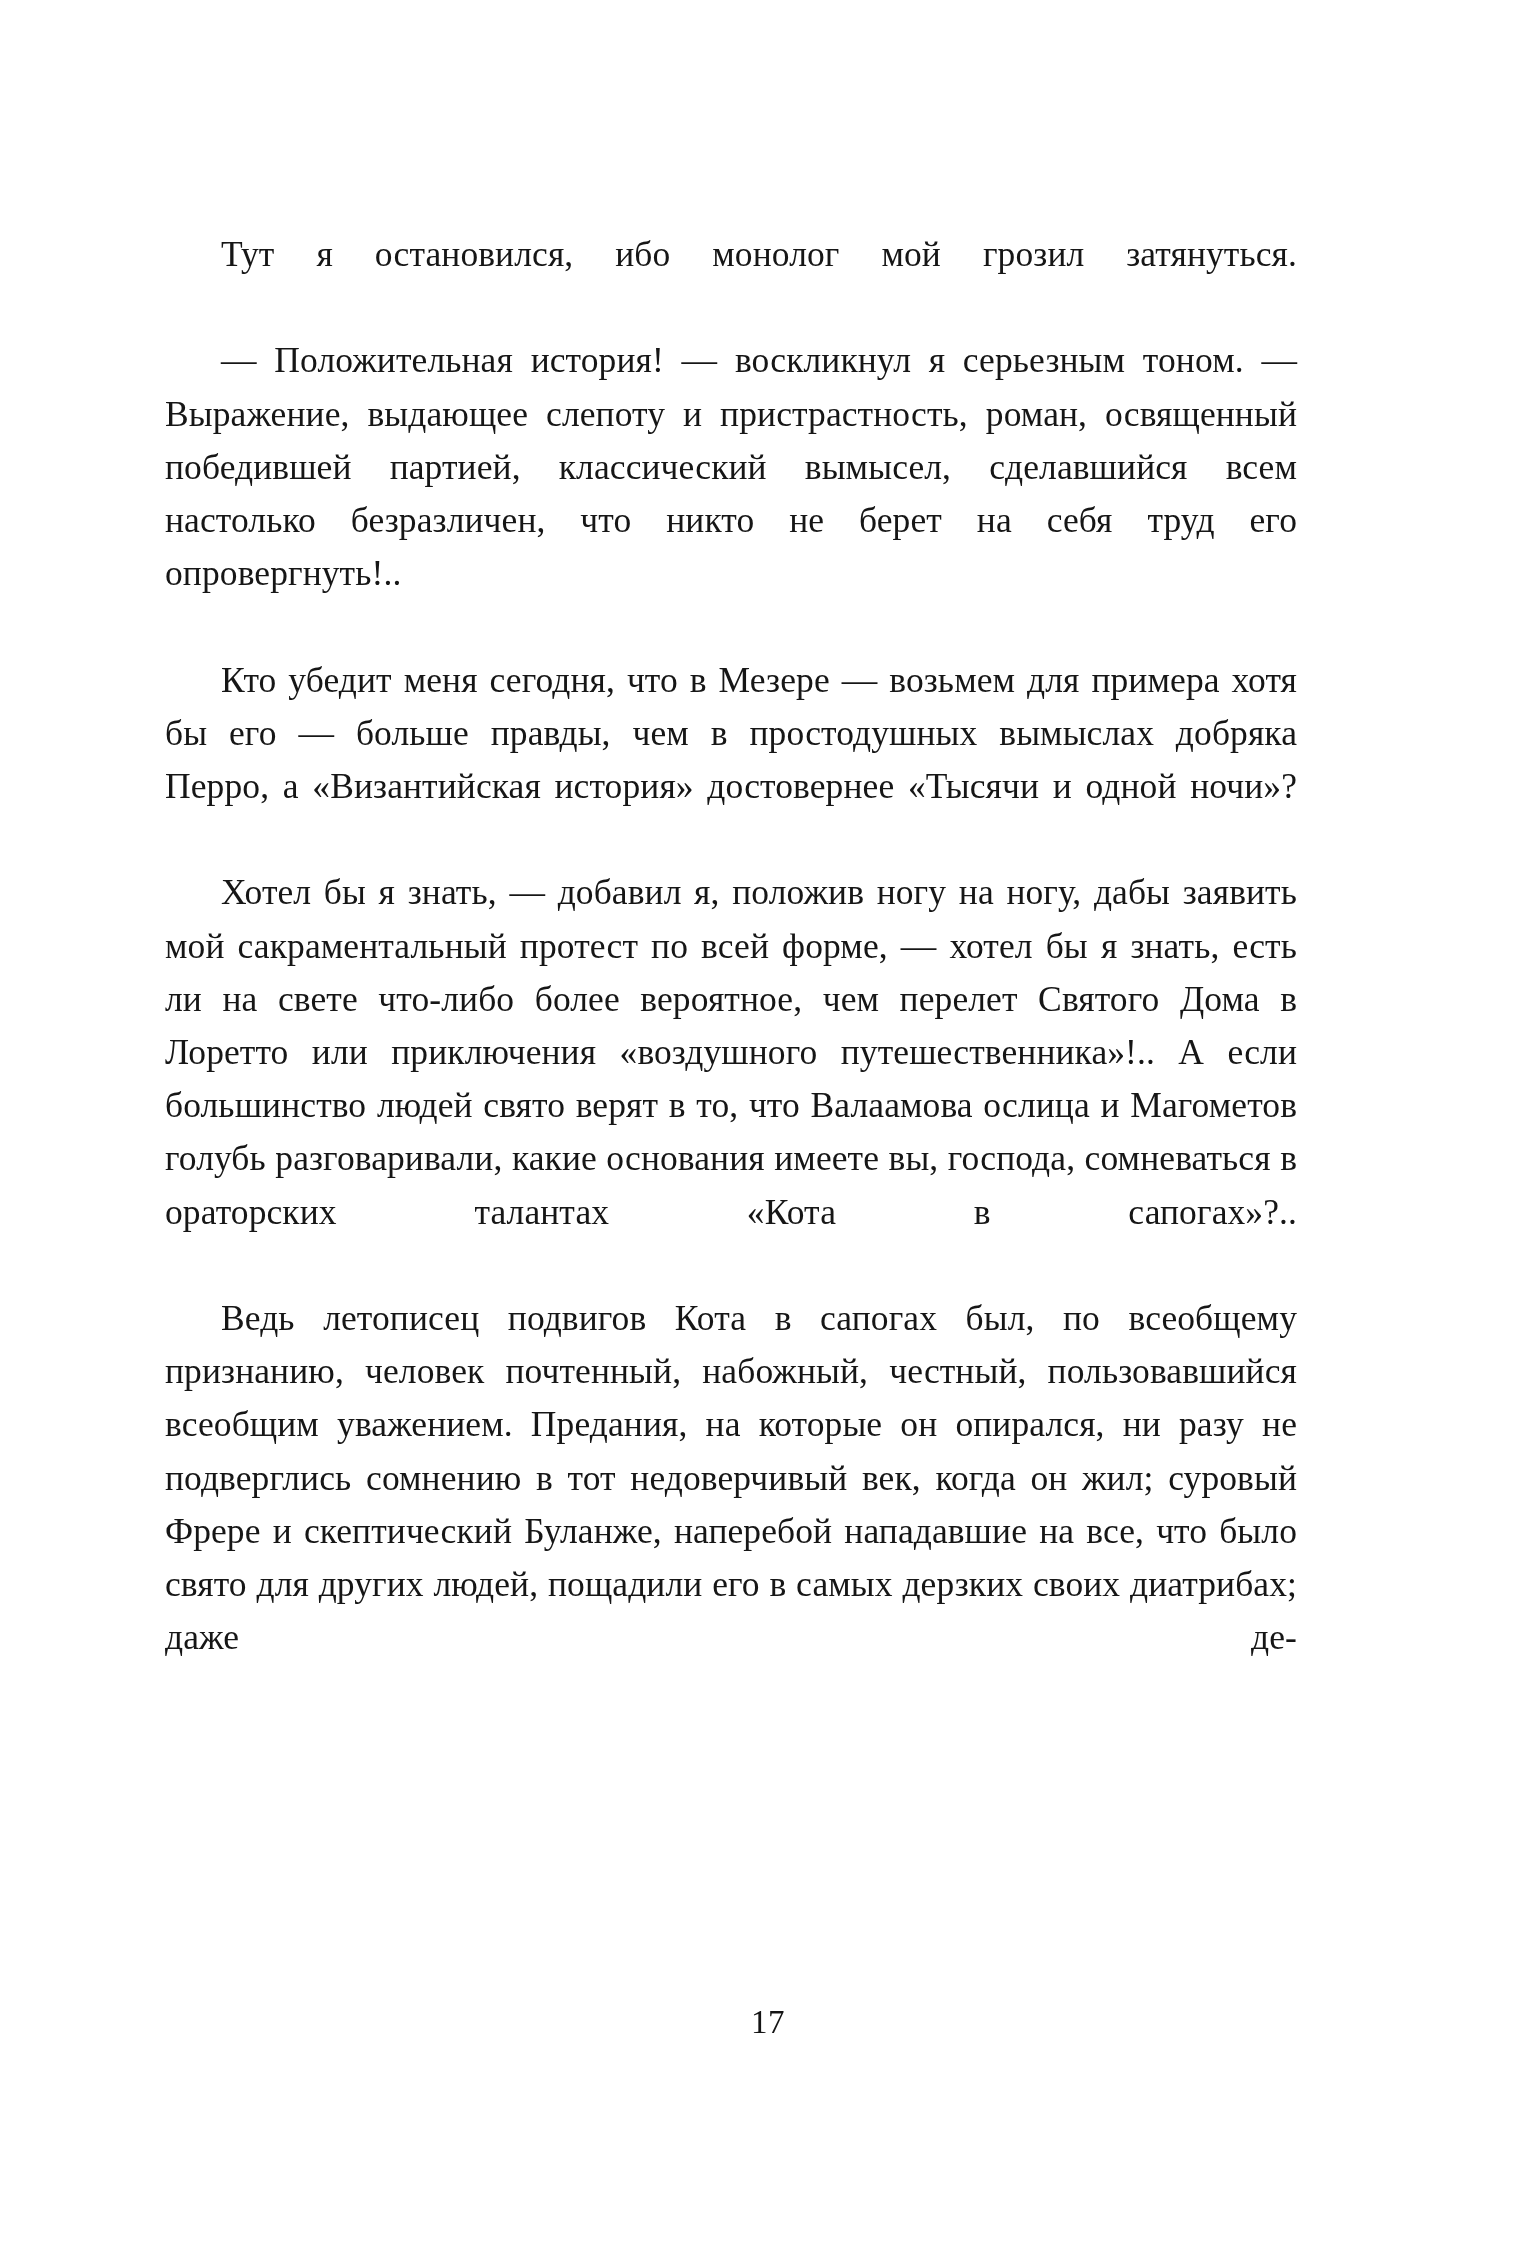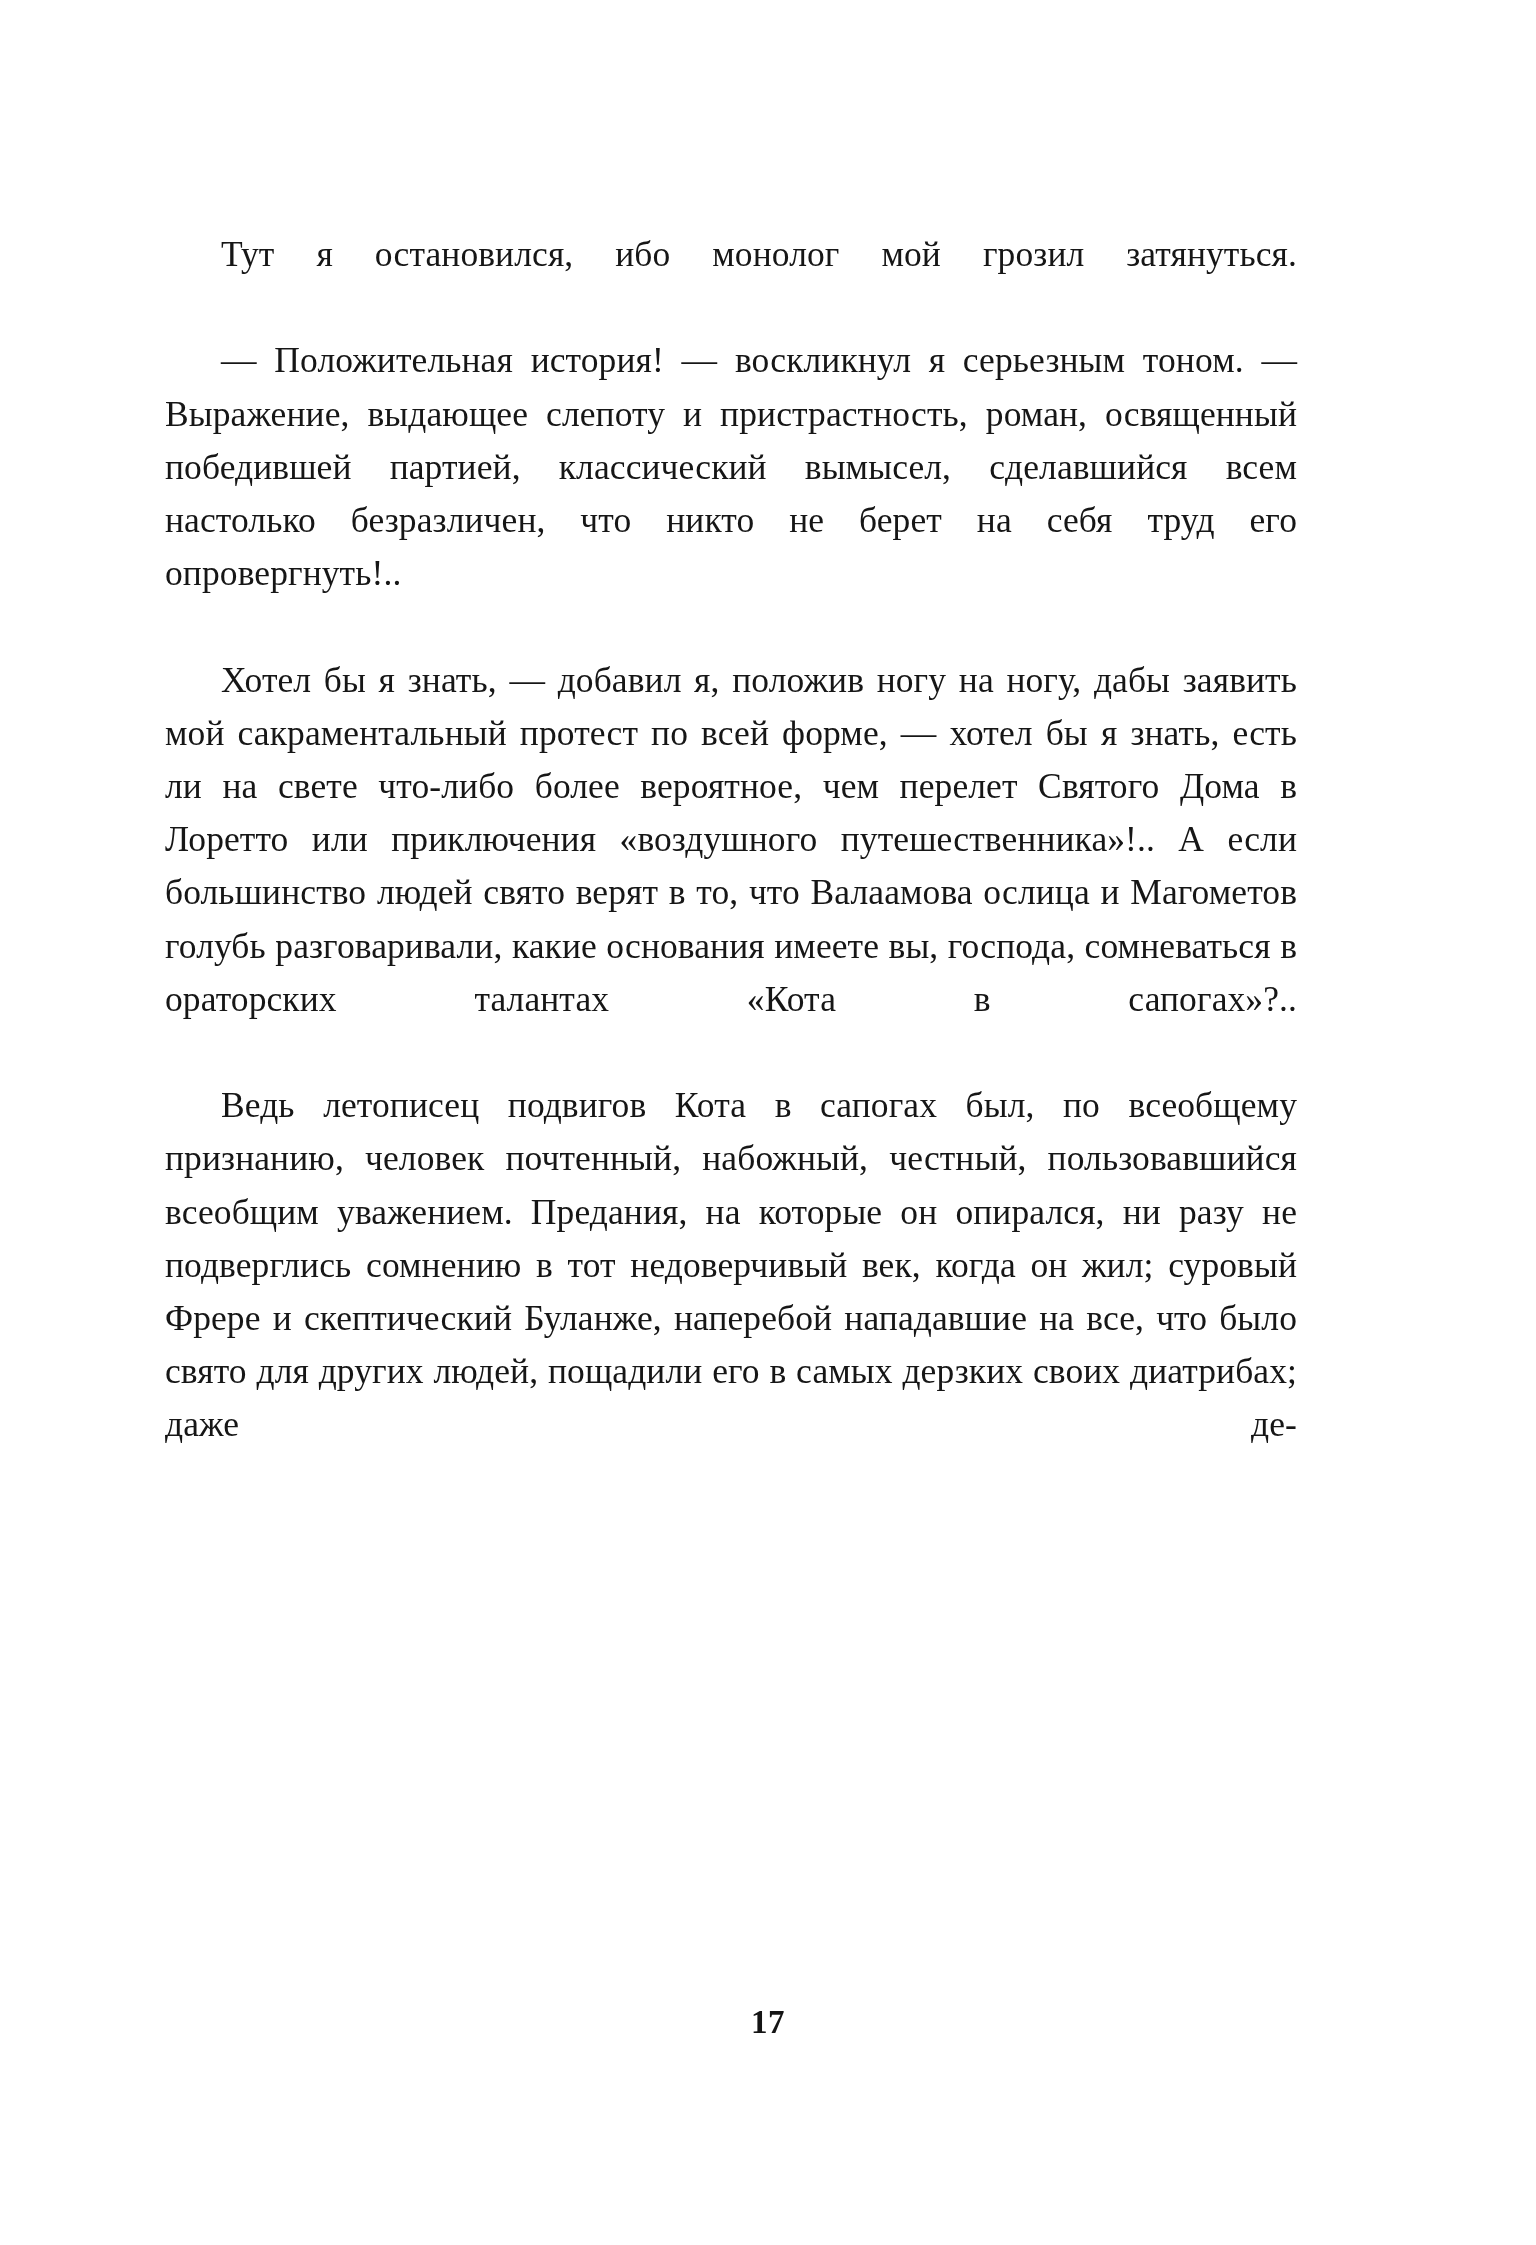--- a/index.html
+++ b/index.html
@@ -54,32 +54,33 @@
     width: 100%;
   }
 
   .page-number {
     position: absolute;
     left: 0;
     top: 2004px;
     width: 1536px;
     text-align: center;
     font-size: 33px;
-    font-weight: bold;
+    font-weight: normal;
     letter-spacing: 0.5px;
     color: #141414;
   }
 </style>
 </head>
 <body>
 
 <div class="page">
 
   <div class="text-block">
     <p class="para">Тут я остановился, ибо монолог мой грозил затянуться.</p>
     <p class="para">— Положительная история! — воскликнул я серьезным тоном. — Выражение, выдающее слепоту и пристрастность, роман, освященный победившей партией, классический вымысел, сделавшийся всем настолько безразличен, что никто не берет на себя труд его опровергнуть!..</p>
+    <p class="para">Кто убедит меня сегодня, что в Мезере — возьмем для примера хотя бы его — больше правды, чем в простодушных вымыслах добряка Перро, а «Византийская история» достовернее «Тысячи и одной ночи»?</p>
     <p class="para">Хотел бы я знать, — добавил я, положив ногу на ногу, дабы заявить мой сакраментальный протест по всей форме, — хотел бы я знать, есть ли на свете что-либо более вероятное, чем перелет Святого Дома в Лоретто или приключения «воздушного путешественника»!.. А если большинство людей свято верят в то, что Валаамова ослица и Магометов голубь разговаривали, какие основания имеете вы, господа, сомневаться в ораторских талантах «Кота в сапогах»?..</p>
     <p class="para">Ведь летописец подвигов Кота в сапогах был, по всеобщему признанию, человек почтенный, набожный, честный, пользовавшийся всеобщим уважением. Предания, на которые он опирался, ни разу не подверглись сомнению в тот недоверчивый век, когда он жил; суровый Фрере и скептический Буланже, наперебой нападавшие на все, что было свято для других людей, пощадили его в самых дерзких своих диатрибах; даже де-</p>
   </div>
 
   <div class="page-number">17</div>
 
 </div>
 
 </body></html>

